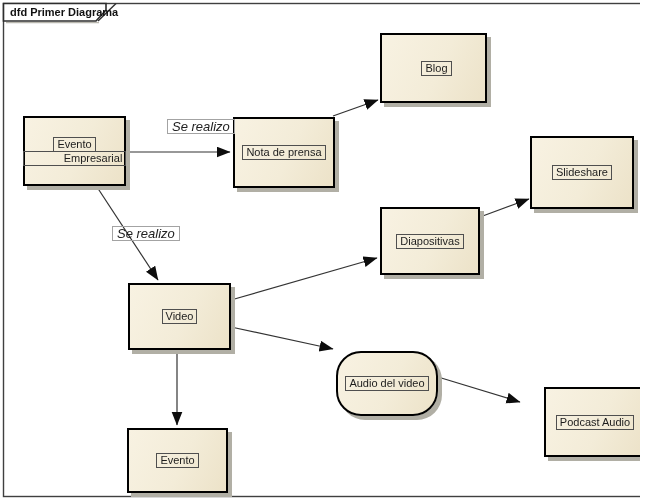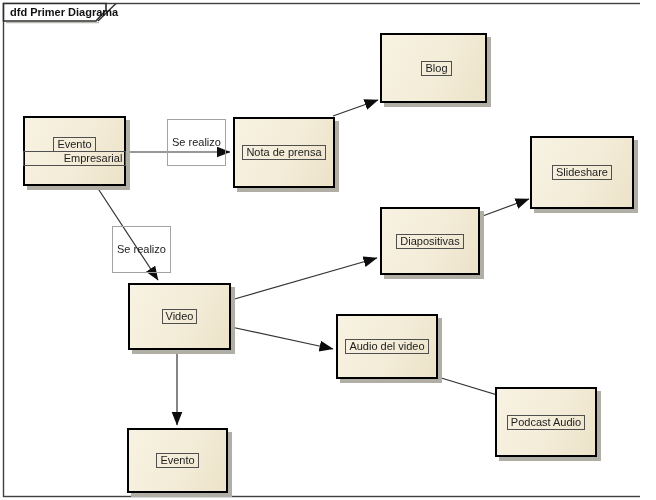--- a/index.html
+++ b/index.html
@@ -30,27 +30,28 @@
     font-size:11px;
     line-height:13px;
     color:#1c1c1c;
     background:transparent;
     white-space:nowrap;
   }
   .nlabel + .nlabel{margin-top:-1px;padding-left:40px;}
   .edge-label{
     position:absolute;
     border:1px solid #a3a3a3;
-    padding:16px 4px;
-    font-size:11px;
+    padding:0 4px;
+    font-size:13px;
     line-height:13px;
     color:#222222;
     background:transparent;
     white-space:nowrap;
     z-index:3;
+    font-style:italic;
   }
   .tabtext{
     font-family:"Liberation Sans", sans-serif;
     font-size:11px;
     font-weight:bold;
     fill:#111111;
   }
 </style>
 </head>
 <body>
@@ -99,25 +100,25 @@
   </div>
 
   <div class="node" style="left:380px;top:207px;width:100px;height:68px;">
     <span class="nlabel">Diapositivas</span>
   </div>
 
   <div class="node" style="left:128px;top:283px;width:103px;height:67px;">
     <span class="nlabel">Video</span>
   </div>
 
-  <div class="node" style="left:336px;top:314px;width:102px;height:65px;">
+  <div class="node" style="left:336px;top:351px;width:102px;height:65px;border-radius:25px;">
     <span class="nlabel">Audio del video</span>
   </div>
 
-  <div class="node" style="left:495px;top:387px;width:102px;height:70px;">
+  <div class="node" style="left:544px;top:387px;width:102px;height:70px;">
     <span class="nlabel">Podcast Audio</span>
   </div>
 
   <div class="node" style="left:127px;top:428px;width:101px;height:65px;">
     <span class="nlabel">Evento</span>
   </div>
 
   <div class="edge-label" style="left:167px;top:119px;">Se realizo</div>
   <div class="edge-label" style="left:112px;top:226px;">Se realizo</div>
 

